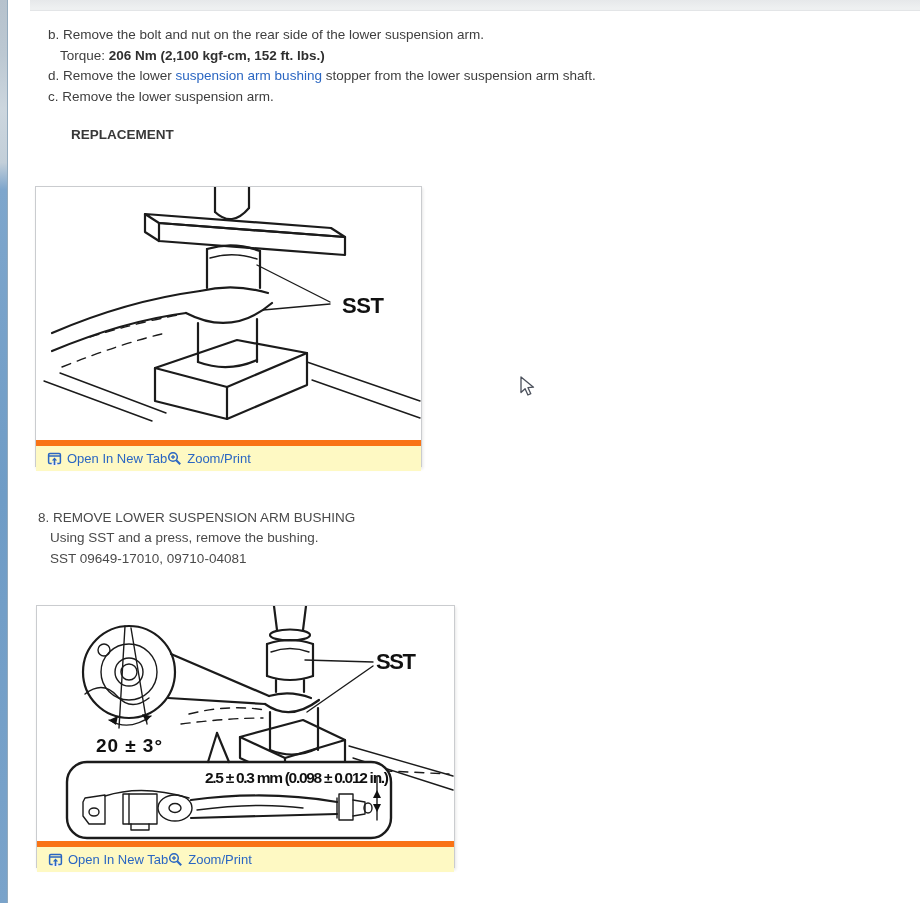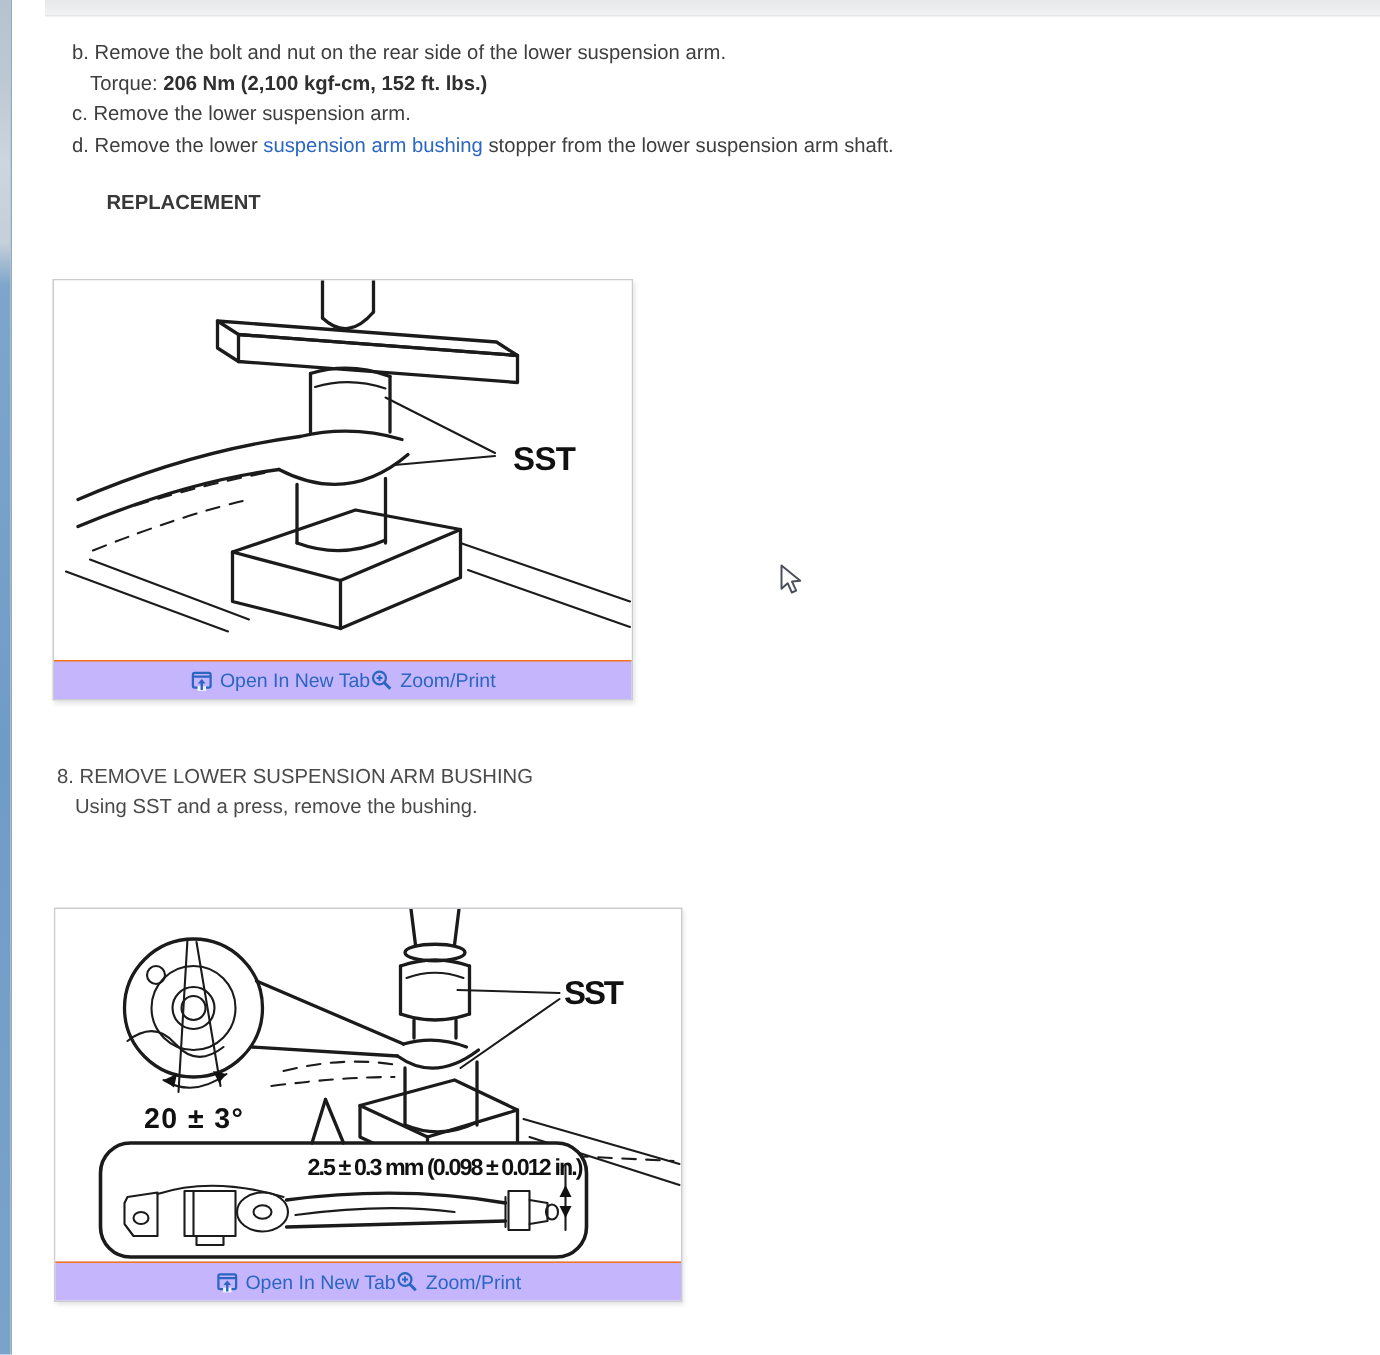--- a/index.html
+++ b/index.html
@@ -30,22 +30,22 @@
   
   .figure-card {
     position:absolute; background:#ffffff;
     border:1px solid #cacccf;
     box-shadow:1px 2px 3px rgba(0,0,0,0.10);
   }
   #card1 { left:35px; top:186px; width:385px; height:279px; }
   #card2 { left:36px; top:605px; width:417px; height:261px; }
   .figure-img { display:block; background:#fff; }
   .figure-footer {
-    height:25px; border-top:1px solid #f97316; background:#c4b5fd;
-    display:flex; align-items:center; justify-content:center; padding:0 11px;
+    height:25px; border-top:6px solid #f97316; background:#fef9c3;
+    display:flex; align-items:center; justify-content:flex-start; padding:0 11px;
   }
   .figure-footer a {
     color:#2a66c2; font-size:13px; text-decoration:none;
     display:inline-flex; align-items:center; gap:5px; cursor:pointer;
   }
   .figure-footer a svg { flex:0 0 auto; }
   
   .ink { stroke:#1b1b1b; fill:none; stroke-width:2.2; stroke-linecap:round; stroke-linejoin:round; }
   .thin { stroke:#1b1b1b; fill:none; stroke-width:1.4; stroke-linecap:round; stroke-linejoin:round; }
   .dash { stroke-dasharray:9 7; }
@@ -56,24 +56,24 @@
 <body>
 
 <div class="left-strip"></div>
 <div class="top-bar"></div>
 
 <div class="procedure">
   <div>b. Remove the bolt and nut on the rear side of the lower suspension arm.</div>
   <div class="indent">
     <span>Torque: </span><span class="b">206 Nm (2,100 kgf-cm, 152 ft. lbs.)</span>
   </div>
-  <div>c. Remove the lower suspension arm.</div>
   <div>
     <span>d. Remove the lower </span><a class="inline-link">suspension arm bushing</a><span> stopper from the lower suspension arm shaft.</span>
   </div>
+  <div>c. Remove the lower suspension arm.</div>
 </div>
 
 <div class="section-heading">REPLACEMENT</div>
 
 <div class="figure-card" id="card1">
   <svg class="figure-img" width="385" height="253" viewBox="0 0 385 253">
 
     <path class="ink" d="M179,0 L179,25"></path>
     <path class="ink" d="M213,0 L213,21"></path>
     <path class="ink" d="M179,25 Q196,41 213,21"></path>
@@ -130,20 +130,21 @@
         <line x1="9.2" y1="9.2" x2="13.2" y2="13.2" stroke="#2a66c2" stroke-width="2"></line>
       </svg>
       <span>Zoom/Print</span>
     </a>
   </div>
 </div>
 
 <div class="step1">
   <div>8. REMOVE LOWER SUSPENSION ARM BUSHING</div>
   <div class="indent">Using SST and a press, remove the bushing.</div>
+  <div class="indent">SST 09649-17010, 09710-04081</div>
 </div>
 
 <div class="figure-card" id="card2">
   <svg class="figure-img" width="417" height="235" viewBox="0 0 417 235">
 
     <circle class="ink" cx="92" cy="66" r="46"></circle>
     <circle class="thin" cx="92" cy="66" r="28"></circle>
     <circle class="thin" cx="92" cy="66" r="14"></circle>
     <circle class="thin" cx="92" cy="66" r="8"></circle>
     <circle class="thin" cx="67" cy="44" r="6"></circle>

